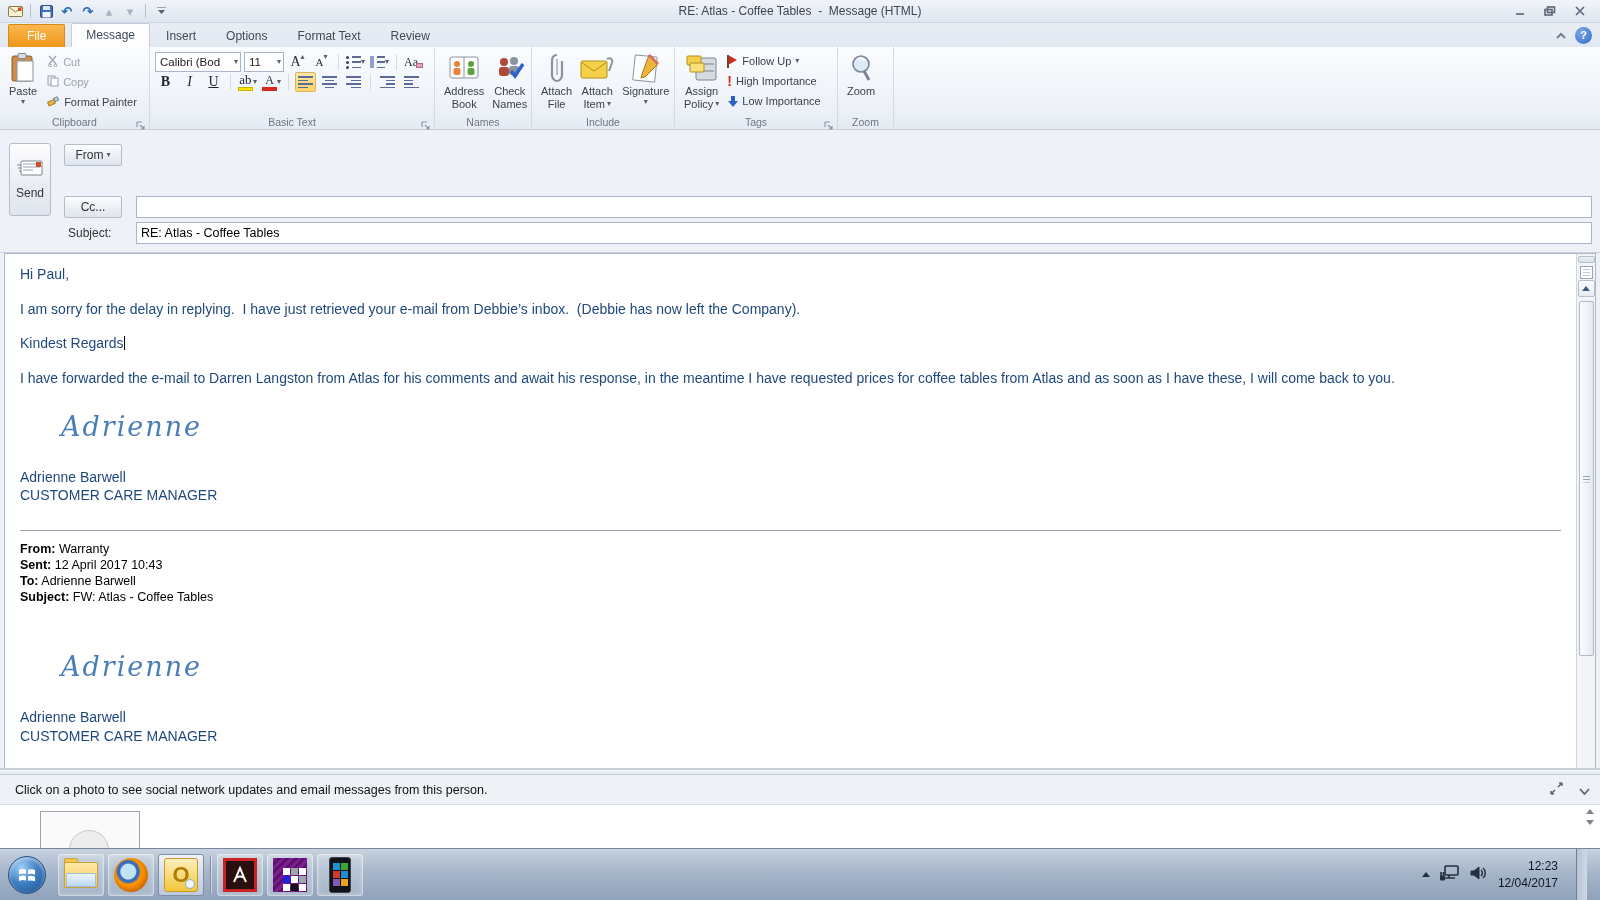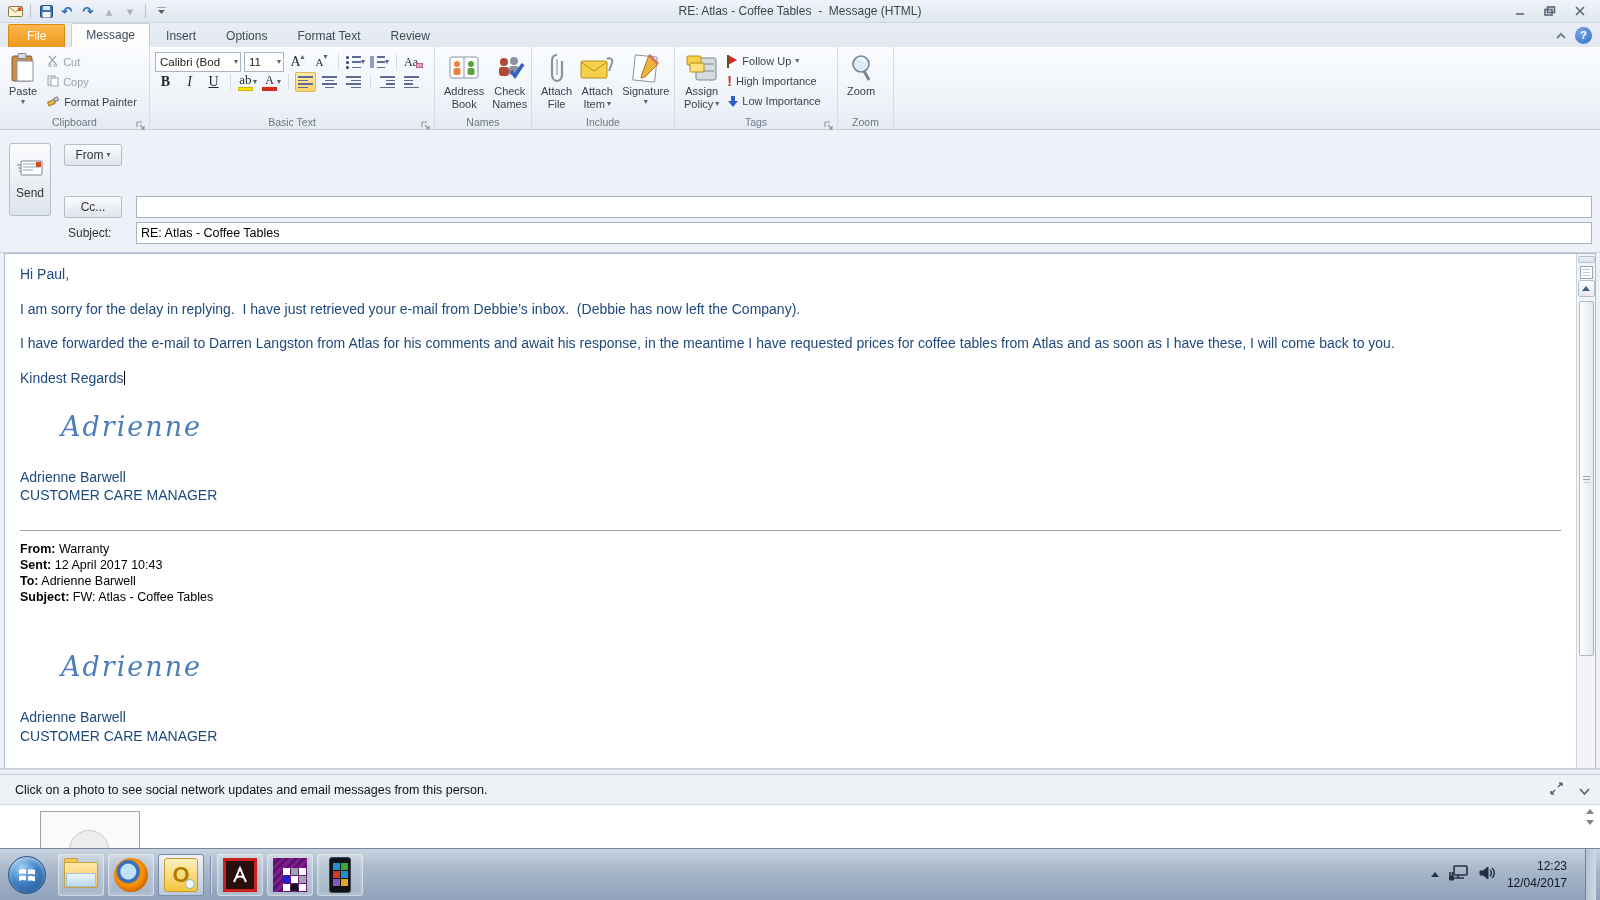--- a/index.html
+++ b/index.html
@@ -117,21 +117,21 @@
   .firefox { width:34px; height:34px; border-radius:50%; background:radial-gradient(circle at 42% 40%, #bfe3f7 0 26%, #3a6ebc 30% 38%, #ff9500 44% 70%, #e66000 100%); box-shadow:inset -2px -3px 5px rgba(150,60,0,.5); }
   .olicon { width:34px; height:34px; border-radius:3px; background:linear-gradient(#fden,#fff); background:linear-gradient(#fdf0c0,#f3c63a); border:1px solid #c69a2a; position:relative; display:flex; align-items:center; justify-content:center; font-size:22px; font-weight:bold; color:#b07c00; }
   .olicon .clockdot { position:absolute; right:2px; bottom:2px; width:10px; height:10px; border-radius:50%; background:radial-gradient(#fff,#d9edf7); border:1px solid #8fb5cc; }
   .acrobat { width:34px; height:34px; background:#2a0f0f; border:3px solid #c22; display:flex; align-items:center; justify-content:center; }
   .gridapp { width:34px; height:34px; background:repeating-linear-gradient(135deg,#7a1f8c 0 3px,#5e1070 3px 6px); position:relative; }
   .gridapp .cells { position:absolute; right:1px; bottom:1px; display:grid; grid-template-columns:repeat(3,7px); grid-template-rows:repeat(3,7px); gap:1px; }
   .gridapp .cells i { background:#ddd; } .gridapp .cells i.c1{background:#fff}.gridapp .cells i.c2{background:#2222dd}.gridapp .cells i.c3{background:#111}.gridapp .cells i.c4{background:#9aa}
   .phone { width:22px; height:36px; background:#101418; border:1px solid #3c444d; border-radius:3px; display:flex; align-items:center; justify-content:center; }
   .phone .tiles { display:grid; grid-template-columns:repeat(2,7px); grid-template-rows:repeat(3,7px); gap:1px; }
   .phone .tiles i{background:#1e90d4}.phone .tiles i:nth-child(2){background:#37a93c}.phone .tiles i:nth-child(3){background:#d43a2a}.phone .tiles i:nth-child(5){background:#8658b8}.phone .tiles i:nth-child(6){background:#e8a41c}
-  #tray { margin-left:auto; display:flex; align-items:center; gap:10px; padding-right:4px; }
+  #tray { margin-left:auto; display:flex; align-items:center; gap:10px; padding-right:13px; }
   .tray-ico svg { stroke:#25303e; fill:#25303e; }
   #clock { text-align:right; font-size:12px; color:#101825; line-height:1.35; padding-right:8px; }
   #show-desktop { width:11px; height:52px; background:linear-gradient(90deg,#b7c3d3,#cfd9e6); border-left:1px solid #6f8098; }
   .tri-up-s { width:0; height:0; border-left:4px solid transparent; border-right:4px solid transparent; border-bottom:5px solid #25303e; }
 </style>
 </head>
 <body>
 
 <div class="band" id="titlebar">
   <div class="qat">
@@ -529,22 +529,22 @@
     <div class="hdr-lbl">Subject:</div>
     <div class="hdr-field">
         <span>RE: Atlas - Coffee Tables</span>
       </div>
   </div>
 </div>
 
 <div id="mailbody">
   <p>Hi Paul,</p>
   <p class="gap">I am sorry for the delay in replying.  I have just retrieved your e-mail from Debbie’s inbox.  (Debbie has now left the Company).</p>
+  <p class="gap"><span>Kindest Regards</span><span class="cursor-bar"></span></p>
   <p class="gap">I have forwarded the e-mail to Darren Langston from Atlas for his comments and await his response, in the meantime I have requested prices for coffee tables from Atlas and as soon as I have these, I will come back to you.</p>
-  <p class="gap"><span>Kindest Regards</span><span class="cursor-bar"></span></p>
 
   <div class="script">Adrienne</div>
   <div class="sigblock">
     <div>Adrienne Barwell</div>
     <div>CUSTOMER CARE MANAGER</div>
   </div>
 
   <hr class="rule1">
 
   <div class="quoted">

